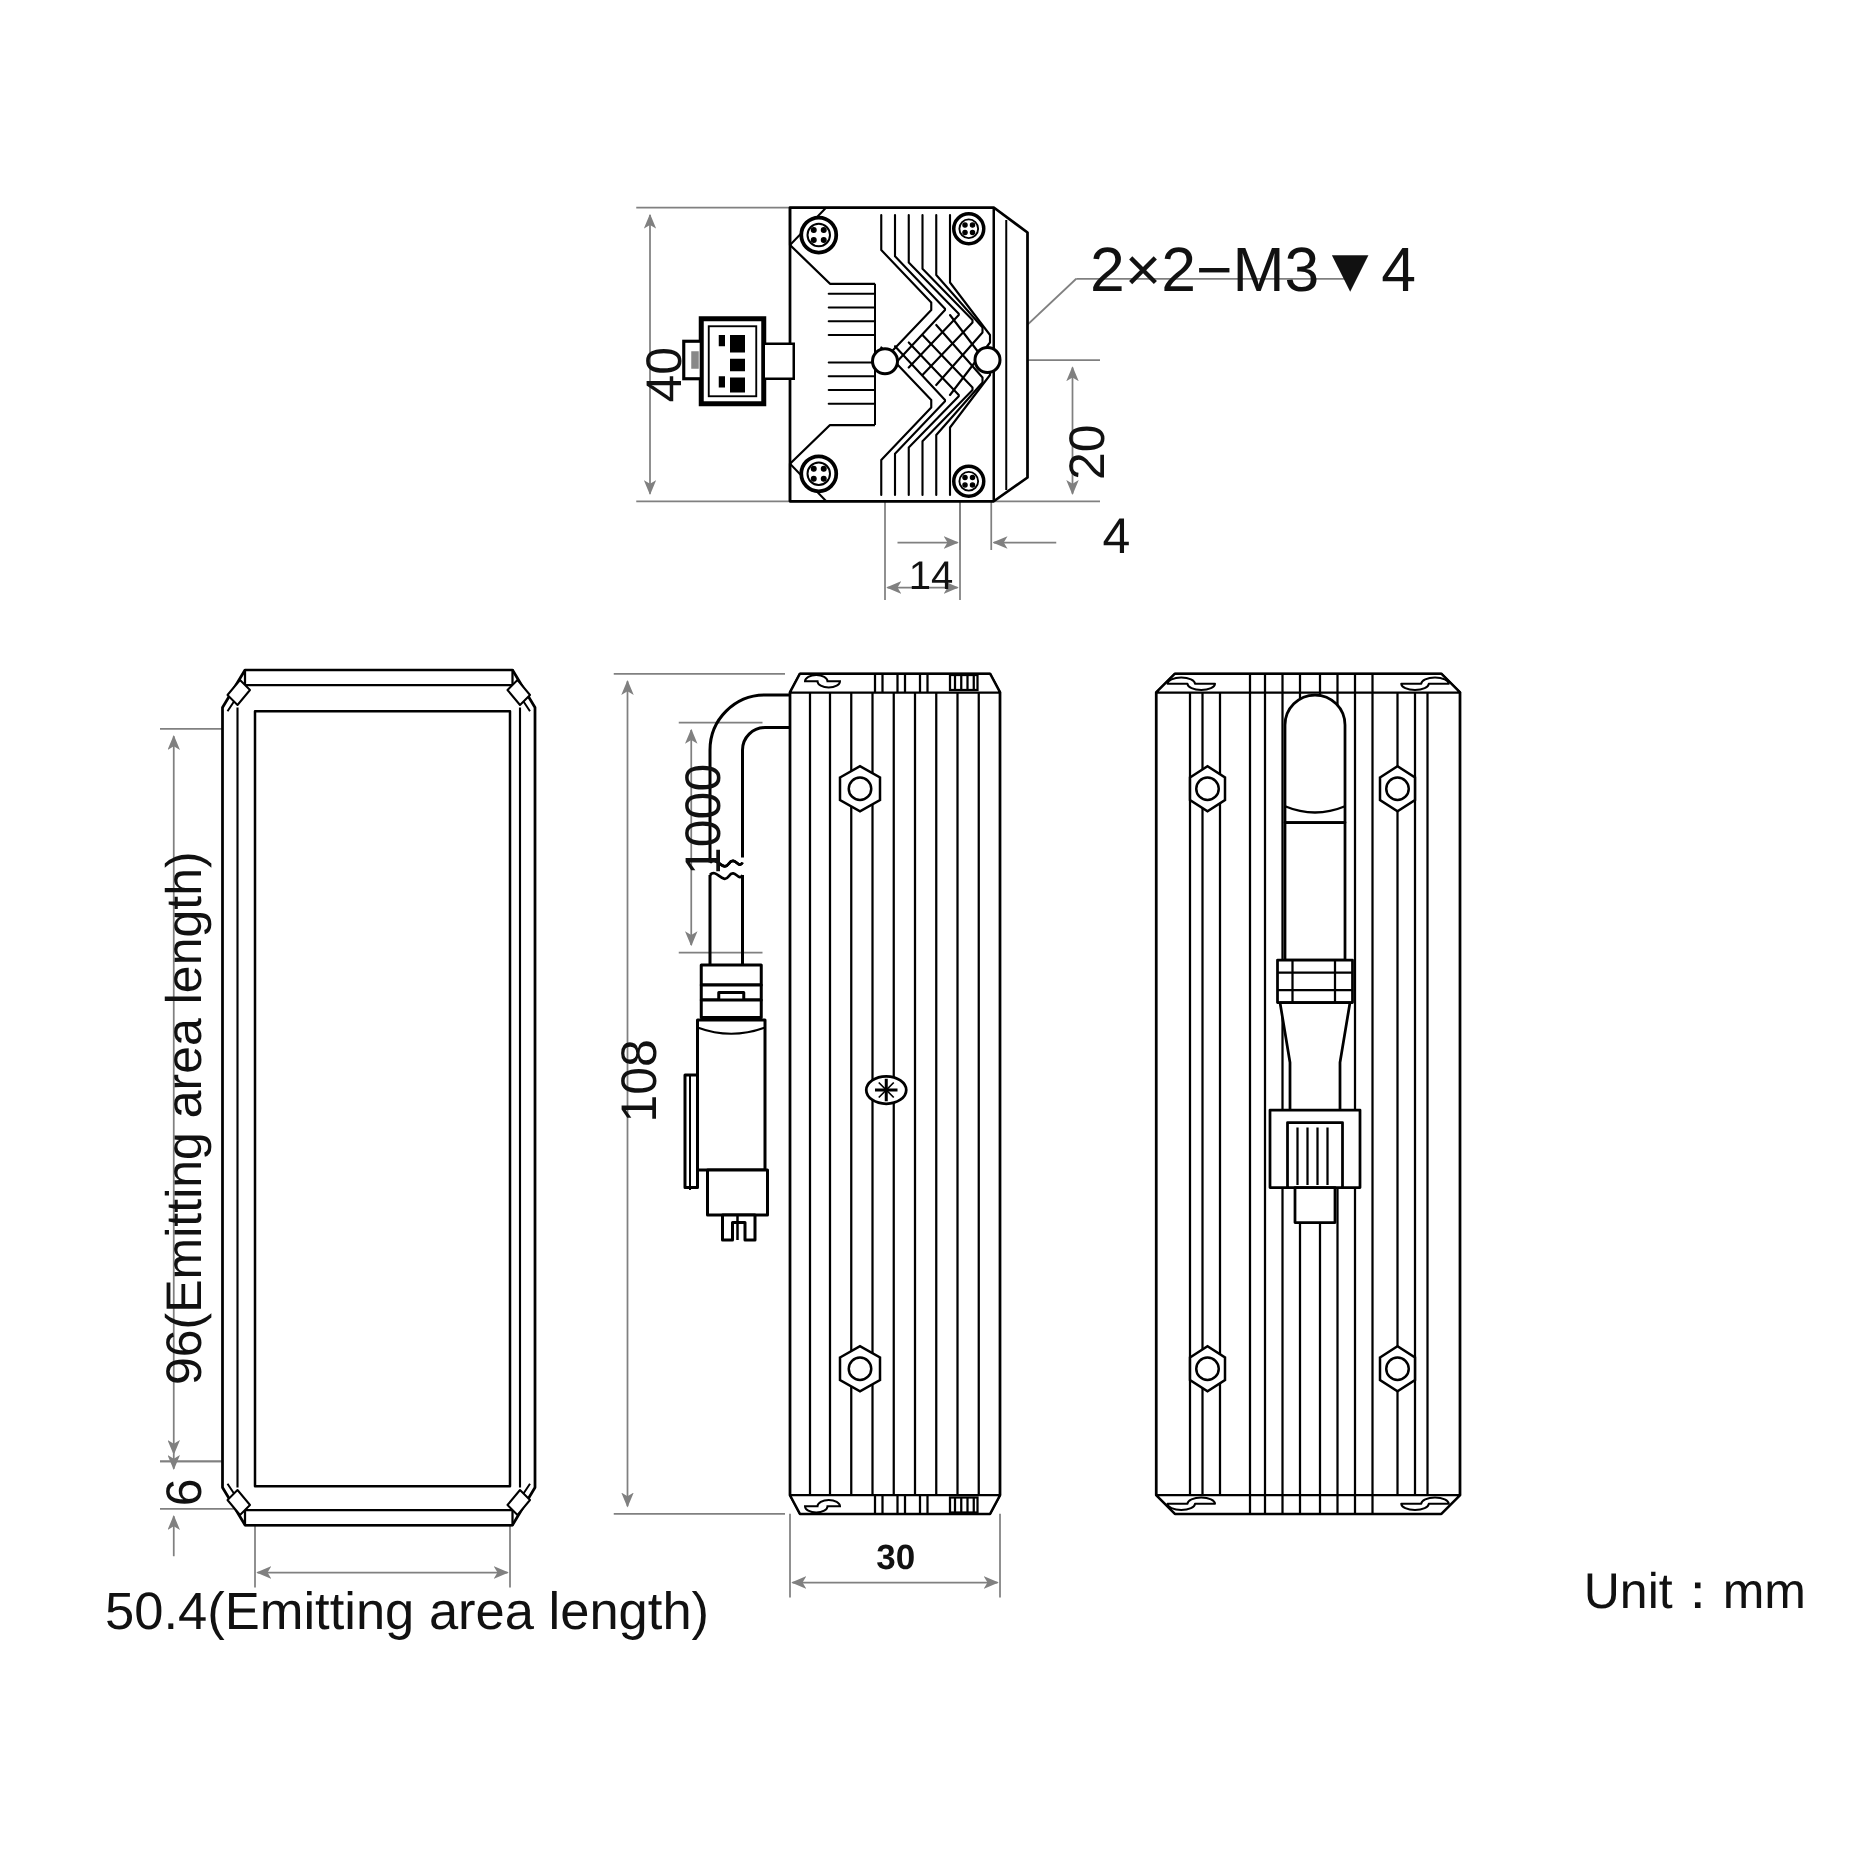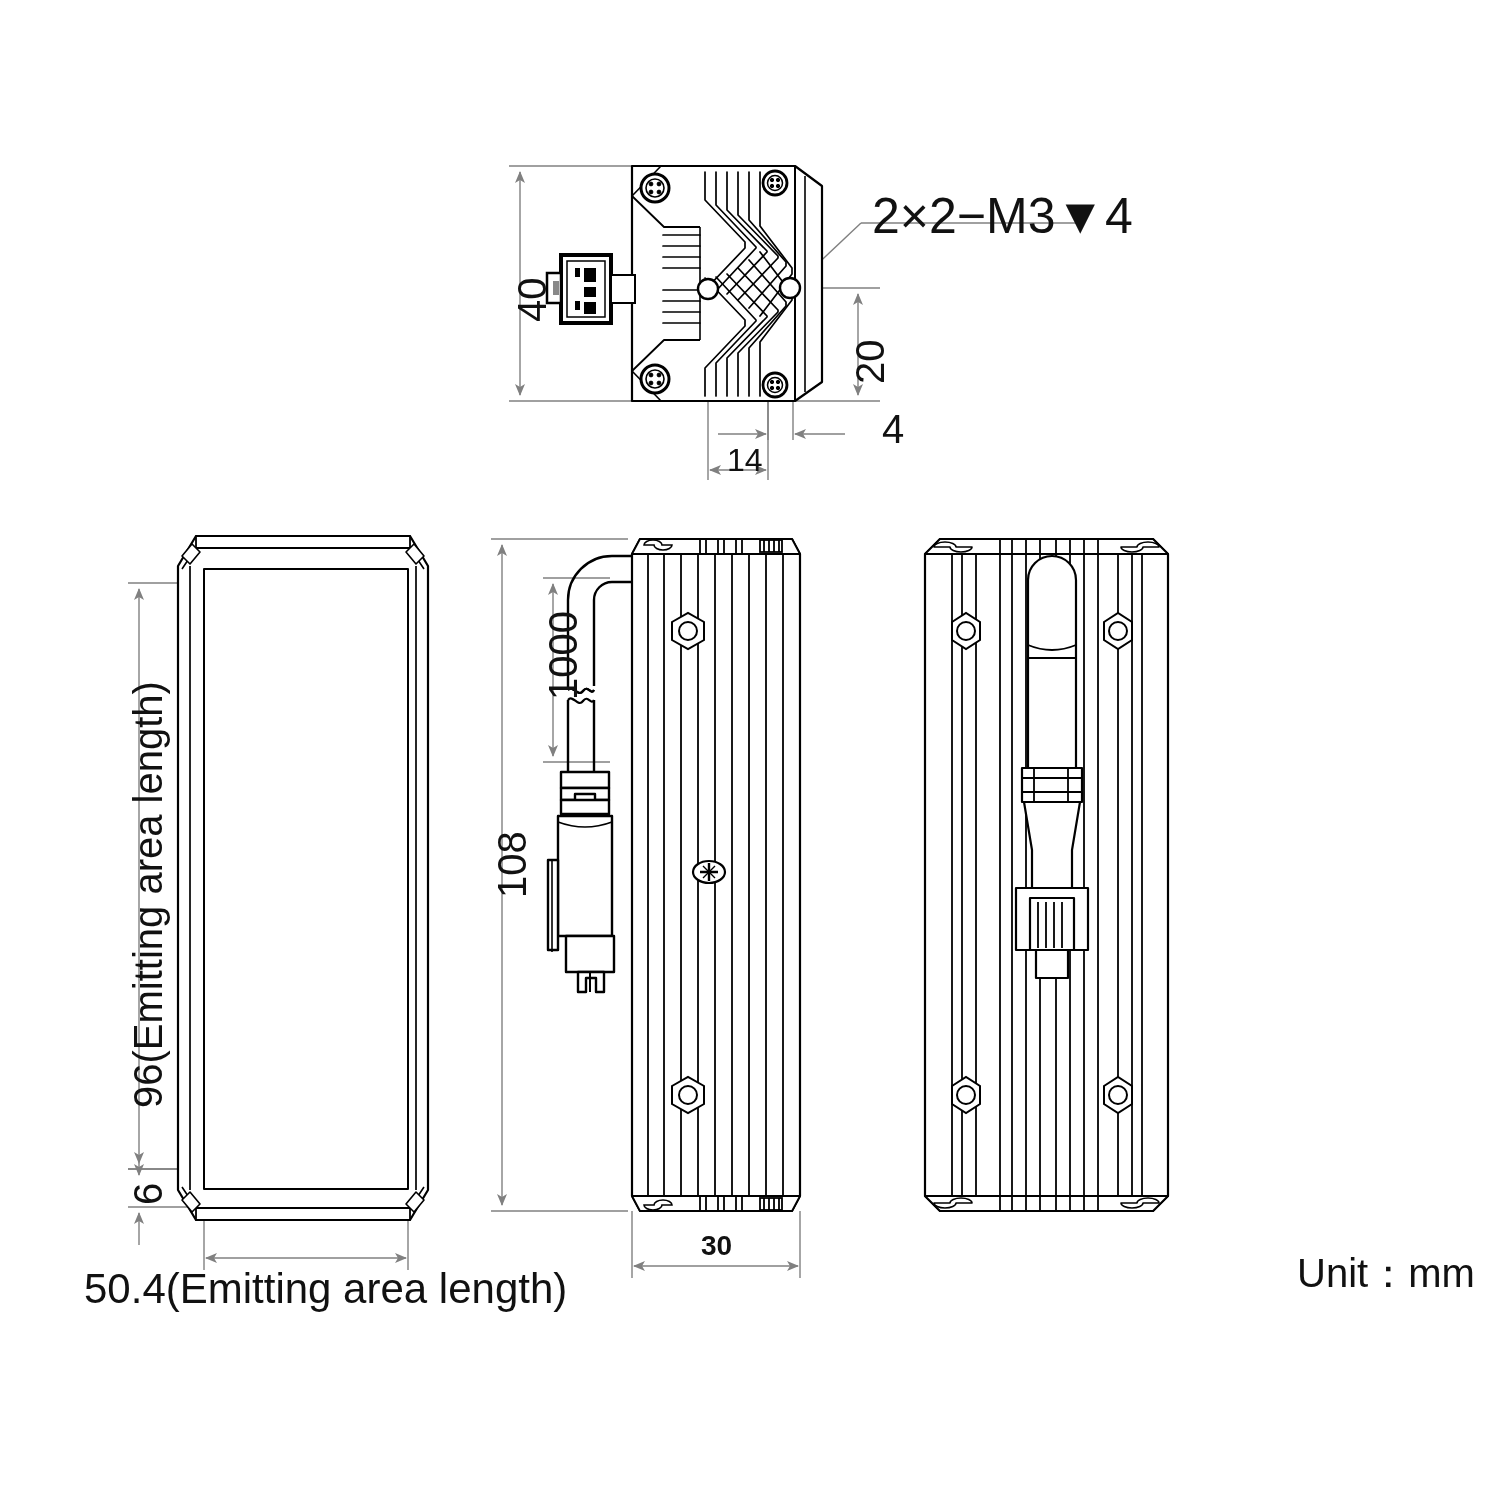--- a/index.html
+++ b/index.html
@@ -361,13 +361,13 @@
 <div class="dimtext rot90" style="left:128px; top:1205px; font-size:40px;">6</div>
 
 <div class="dimtext" style="left:84px; top:1268px; font-size:42px;">50.4(Emitting area length)</div>
 
 <div class="dimtext rot90" style="left:492px; top:898px; font-size:40px;">108</div>
 
 <div class="dimtext rot90" style="left:543px; top:700px; font-size:40px;">1000</div>
 
 <div class="dimtext" style="left:701px; top:1232px; font-size:28px;font-weight:bold;">30</div>
 
-<div class="dimtext" style="left:1297px; top:1253px; font-size:40px;">Unit：mm</div>
+<div class="dimtext" style="left:1267px; top:1253px; font-size:40px;">Unit：mm</div>
 
 </body></html>

